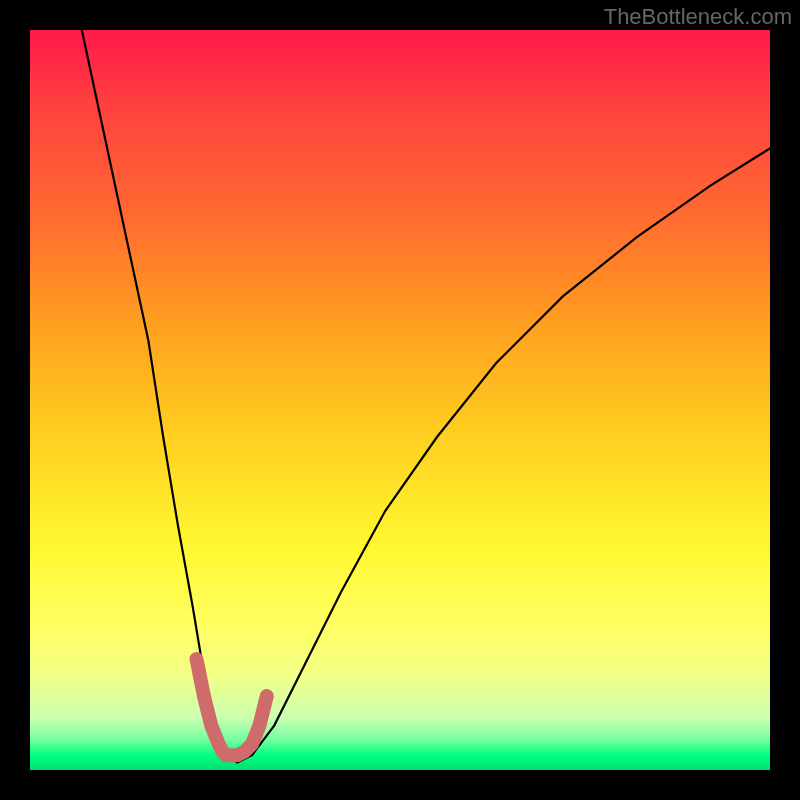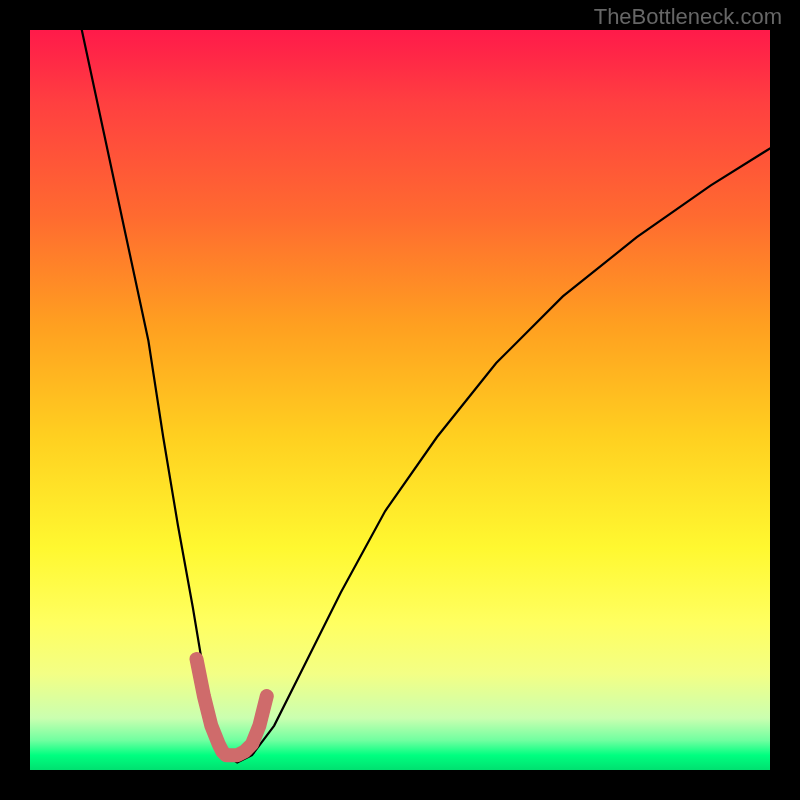--- a/index.html
+++ b/index.html
@@ -7,21 +7,21 @@
     padding: 0;
     width: 800px;
     height: 800px;
     background: #000;
     position: relative;
     font-family: Arial, sans-serif;
   }
   .watermark {
     position: absolute;
     top: 4px;
-    right: 18px;
+    right: 8px;
     color: #666;
     font-size: 22px;
     z-index: 10;
   }
   .plot-area {
     position: absolute;
     left: 30px;
     top: 30px;
     width: 740px;
     height: 740px;

